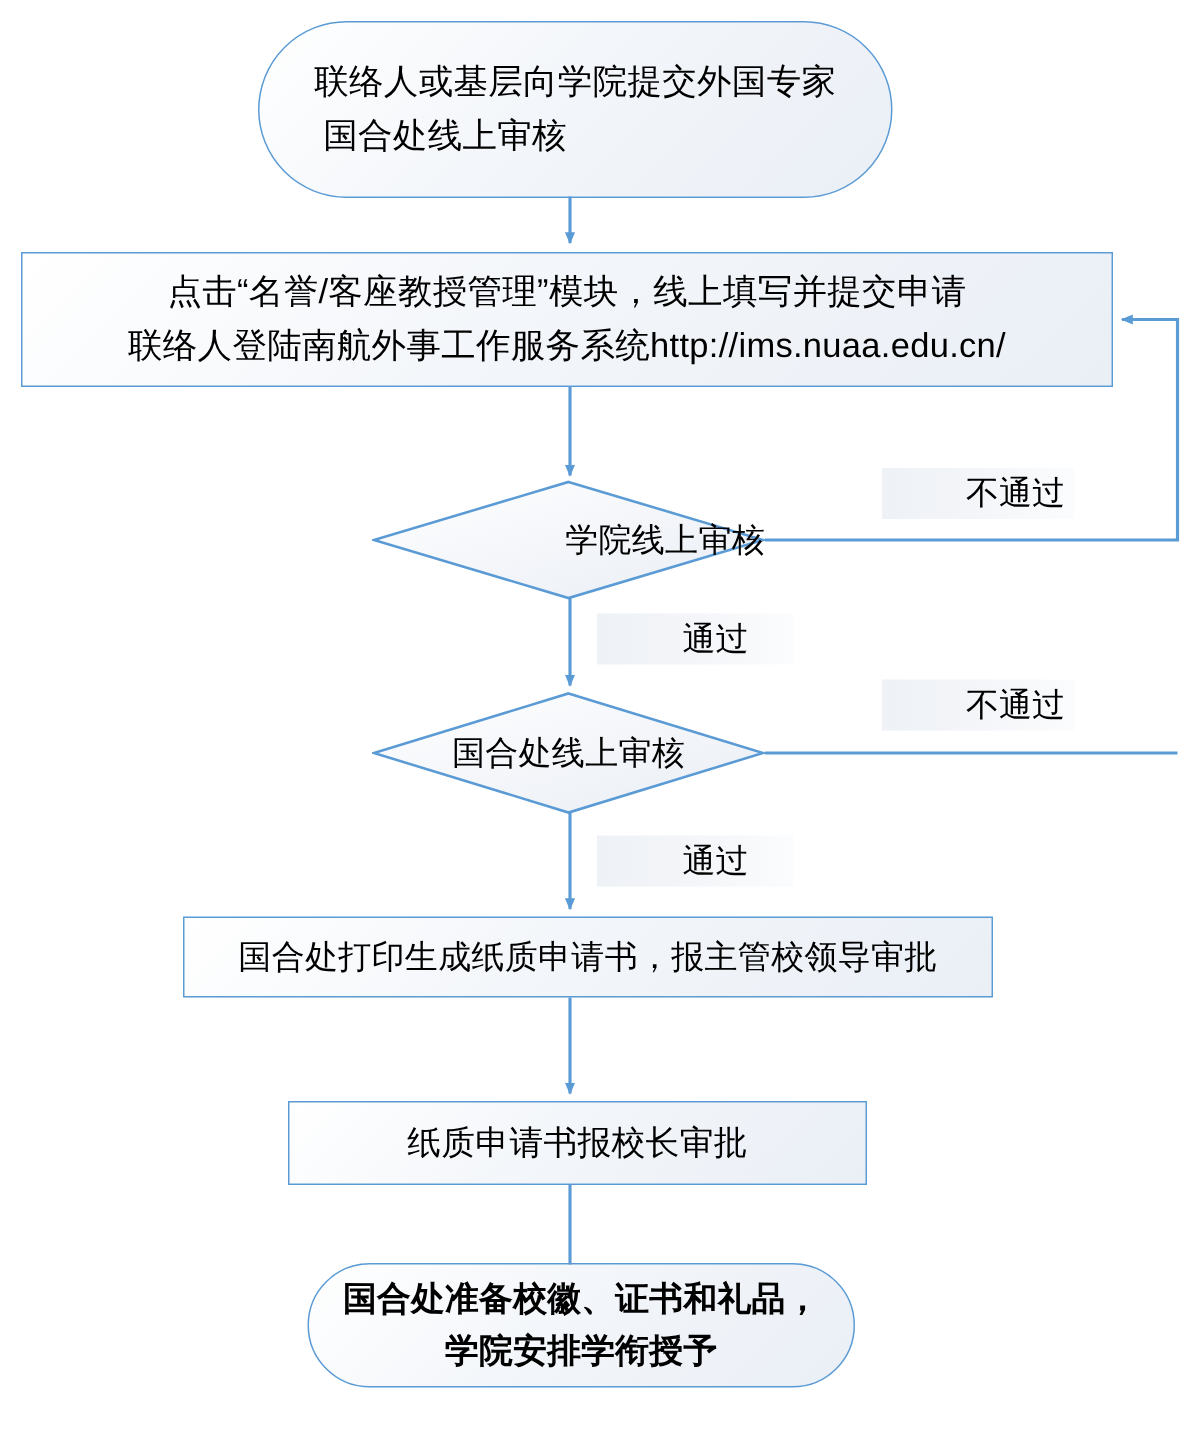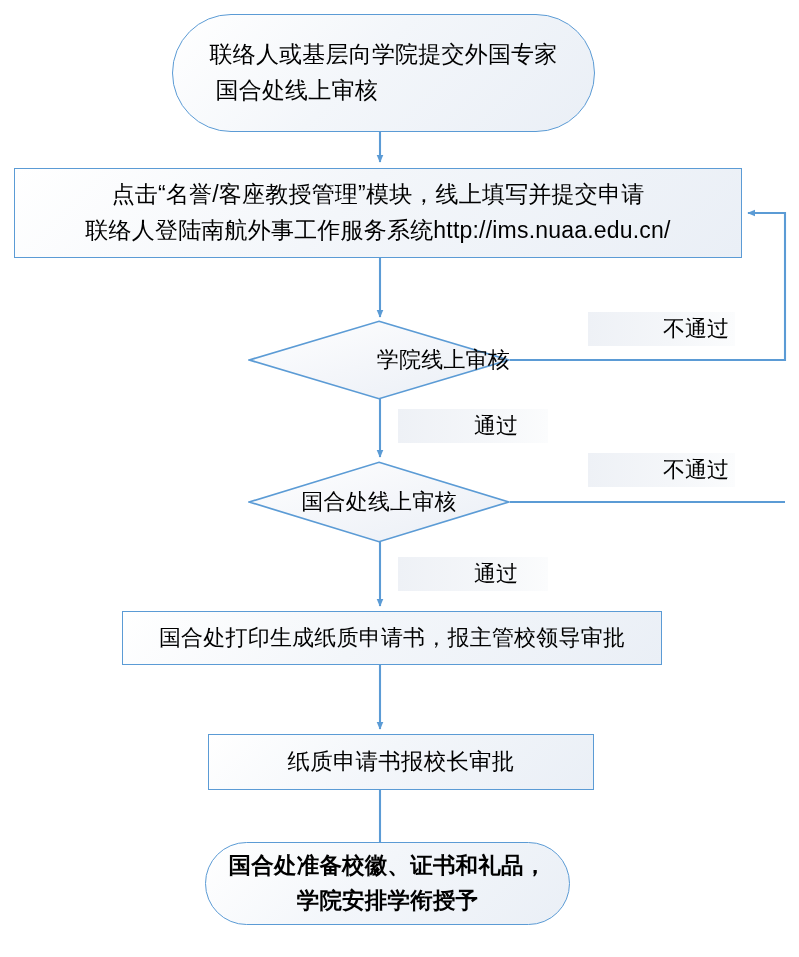--- a/index.html
+++ b/index.html
@@ -40,27 +40,26 @@
   
   .edge-label{
     position:absolute;
     display:flex;
     align-items:center;
     justify-content:flex-end;
     color:#000000;
     background:linear-gradient(90deg,#eef1f6 0%,#f4f6f9 55%,#fbfcfd 100%);
     padding-right:6px;
     white-space:nowrap;
-    padding-left:19px;
   }
 
   .t1{font-size:23px;}
   .t2{font-size:23px;}
   .t3{font-size:22px;margin-left:12px;}
-  .t4{font-size:22.5px;margin-left:16px;}
+  .t4{font-size:22.5px;}
   .t5{font-size:22.5px;}
   .td{font-size:22px;}
   .tl{font-size:22px;}
 </style>
 </head>
 <body>
 
 <div id="stage">
 
   <svg class="lines" viewBox="0 0 799 957">

